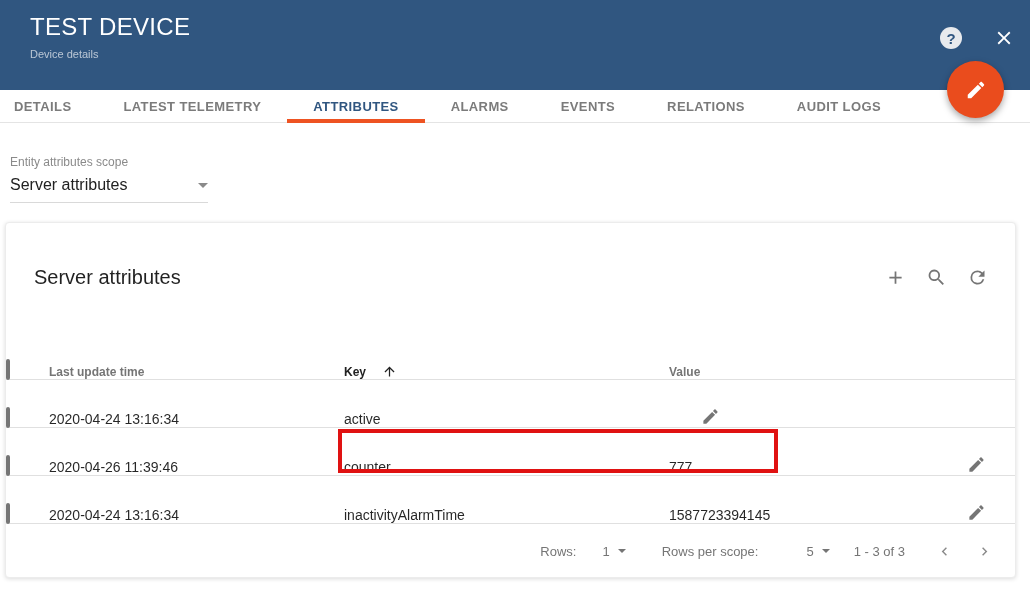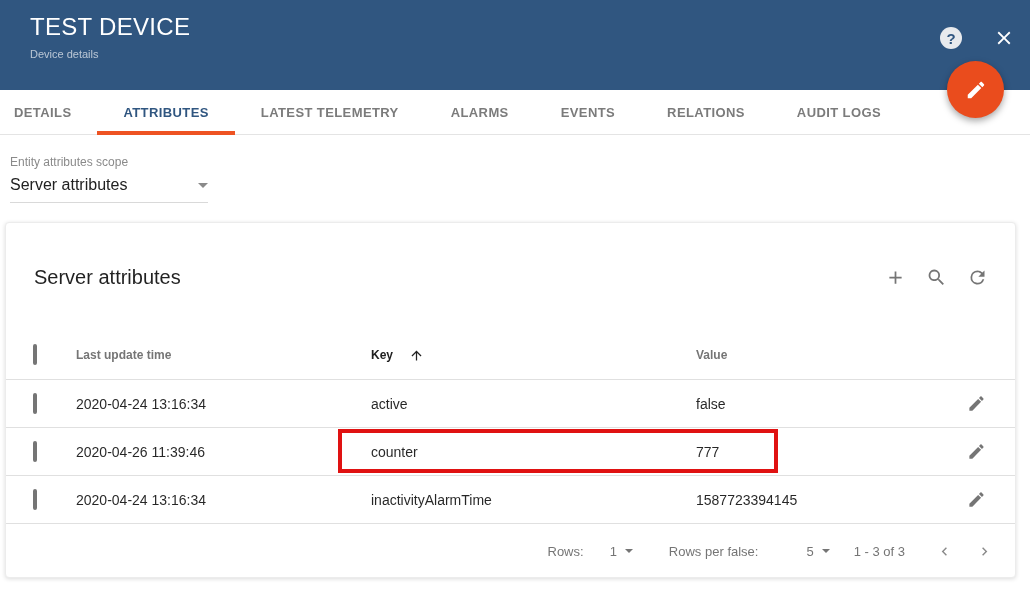--- a/index.html
+++ b/index.html
@@ -18,21 +18,21 @@
   .close-btn { width:24px; height:24px; cursor:pointer; display:flex; align-items:center; justify-content:center; }
   .close-btn svg { fill:#fff; width:22px; height:22px; }
 
   
   .fab { position:absolute; left:947px; top:61px; width:57px; height:57px; border-radius:50%;
     background:#ea4c1d; box-shadow:0 3px 7px rgba(0,0,0,.35); display:flex; align-items:center;
     justify-content:center; cursor:pointer; z-index:5; }
   .fab svg { fill:#fff; width:22px; height:22px; }
 
   
-  .tab-bar { position:absolute; top:90px; left:0; width:1030px; height:45px; background:#fff;
+  .tab-bar { position:absolute; top:90px; left:0; width:1030px; height:33px; background:#fff;
     border-bottom:1px solid #e4e4e4; display:flex; align-items:stretch; }
   .tab { position:relative; display:flex; align-items:center; padding:0 26px; font-size:13px;
     font-weight:700; letter-spacing:.4px; color:#7b7b7b; cursor:pointer; text-transform:uppercase; }
   .tab:first-child { padding-left:14px; }
   .tab.active { color:#305680; }
   .tab.active .tab-indicator { position:absolute; left:0; right:0; bottom:-1px; height:4px; background:#ee5322; }
 
   
   .scope { position:absolute; top:155px; left:10px; width:198px; }
   .scope-label { font-size:12px; color:#8a8a8a; }
@@ -46,21 +46,21 @@
   .card { position:absolute; top:222px; left:5px; width:1011px; height:356px; background:#fff;
     border:1px solid #ececec; border-radius:4px; box-shadow:0 1px 4px rgba(0,0,0,.14); }
   .card-header { height:108px; display:flex; align-items:center; justify-content:space-between;
     padding:0 26px 0 28px; }
   .card-title { font-size:20px; color:rgba(0,0,0,.87); }
   .card-icons { display:flex; align-items:center; gap:17px; }
   .icon-btn { width:24px; height:24px; display:flex; align-items:center; justify-content:center; cursor:pointer; }
   .icon-btn svg { fill:#757575; width:21px; height:21px; }
 
   
-  .tbl-row { display:flex; align-items:center; height:48px; padding-left:27px; }
+  .tbl-row { display:flex; align-items:flex-end; height:48px; }
   .tbl-row.data { border-top:1px solid #e0e0e0; }
   .col-check { width:43px; }
   .col-time  { width:295px; }
   .col-key   { width:325px; }
   .col-value { flex:1; }
   .col-edit  { width:80px; display:flex; justify-content:flex-end; padding-right:28px; }
   .checkbox { width:18px; height:18px; border:2px solid #757575; border-radius:2px; background:#fff; cursor:pointer; }
   .th { font-size:12px; font-weight:700; color:#757575; }
   .th.sorted { color:#212121; display:flex; align-items:center; gap:16px; }
   .th.sorted svg { fill:#212121; width:15px; height:15px; }
@@ -108,26 +108,26 @@
   <div class="fab">
     <svg viewBox="0 0 24 24">
         <path d="M3 17.25V21h3.75L17.81 9.94l-3.75-3.75L3 17.25zM20.71 7.04c.39-.39.39-1.02 0-1.41l-2.34-2.34c-.39-.39-1.02-.39-1.41 0l-1.83 1.83 3.75 3.75 1.83-1.83z"></path>
       </svg>
   </div>
 
   <div class="tab-bar">
     <div class="tab">
         <span>DETAILS</span>
       </div>
+    <div class="tab">
+        <span>LATEST TELEMETRY</span>
+      </div>
     <div class="tab active">
         <span>ATTRIBUTES</span>
         <div class="tab-indicator"></div>
-      </div>
-    <div class="tab">
-        <span>LATEST TELEMETRY</span>
       </div>
     <div class="tab">
         <span>ALARMS</span>
       </div>
     <div class="tab">
         <span>EVENTS</span>
       </div>
     <div class="tab">
         <span>RELATIONS</span>
       </div>
@@ -177,21 +177,20 @@
           </svg>
       </div>
       <div class="col-value th">Value</div>
       <div class="col-edit"></div>
     </div>
 
     <div class="tbl-row data">
       <div class="col-check"><span class="checkbox"></span></div>
       <div class="col-time td">2020-04-24 13:16:34</div>
       <div class="col-key td">active</div>
-      <div class="col-value td">false</div>
       <div class="col-edit">
           <span class="edit-btn"><svg viewBox="0 0 24 24">
               <path d="M3 17.25V21h3.75L17.81 9.94l-3.75-3.75L3 17.25zM20.71 7.04c.39-.39.39-1.02 0-1.41l-2.34-2.34c-.39-.39-1.02-.39-1.41 0l-1.83 1.83 3.75 3.75 1.83-1.83z"></path>
             </svg></span>
         </div>
     </div>
 
     <div class="tbl-row data">
       <div class="col-check"><span class="checkbox"></span></div>
       <div class="col-time td">2020-04-26 11:39:46</div>
@@ -215,21 +214,21 @@
             </svg></span>
         </div>
     </div>
 
     <div class="pagination">
       <span class="pg-label">Rows:</span>
       <span class="pg-select pg-page-select">
         <span>1</span>
         <span class="caret-down"></span>
       </span>
-      <span class="pg-label">Rows per false:</span>
+      <span class="pg-label">Rows per scope:</span>
       <span class="pg-select pg-rows-select">
         <span>5</span>
         <span class="caret-down"></span>
       </span>
       <span class="pg-range">1 - 3 of 3</span>
       <span class="pg-nav prev">
         <svg viewBox="0 0 24 24">
             <path d="M15.41 7.41 14 6l-6 6 6 6 1.41-1.41L10.83 12z"></path>
           </svg>
       </span>

